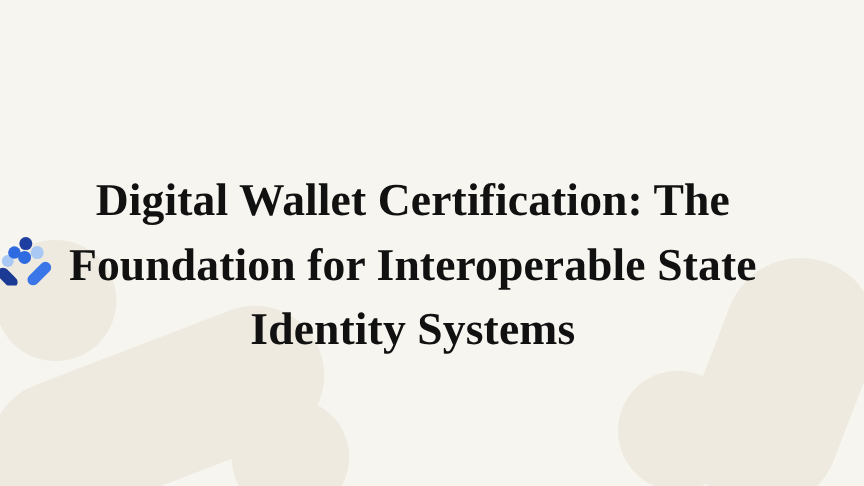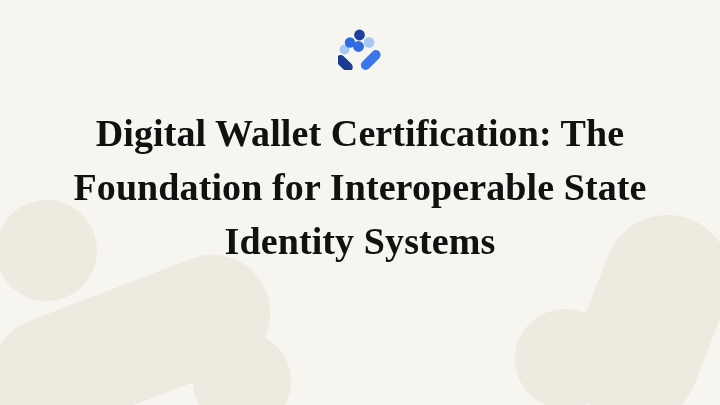--- a/index.html
+++ b/index.html
@@ -72,21 +72,21 @@
     border-radius: 50%;
   }
 
   
   #content {
     position: relative;
     z-index: 2;
     width: 100%;
     height: 100%;
     display: flex;
-    flex-direction: column;
+    flex-direction: row;
     align-items: center;
   }
 
   #logo {
     margin-top: 26px;
     width: 44px;
     height: 44px;
     display: block;
   }
 

